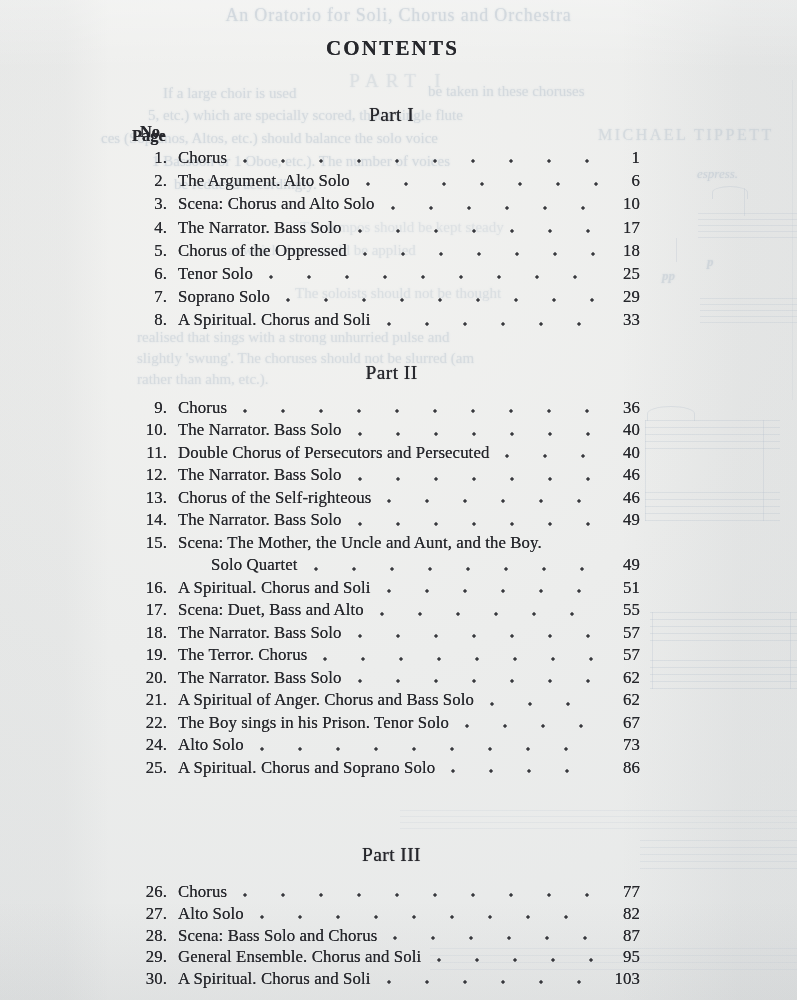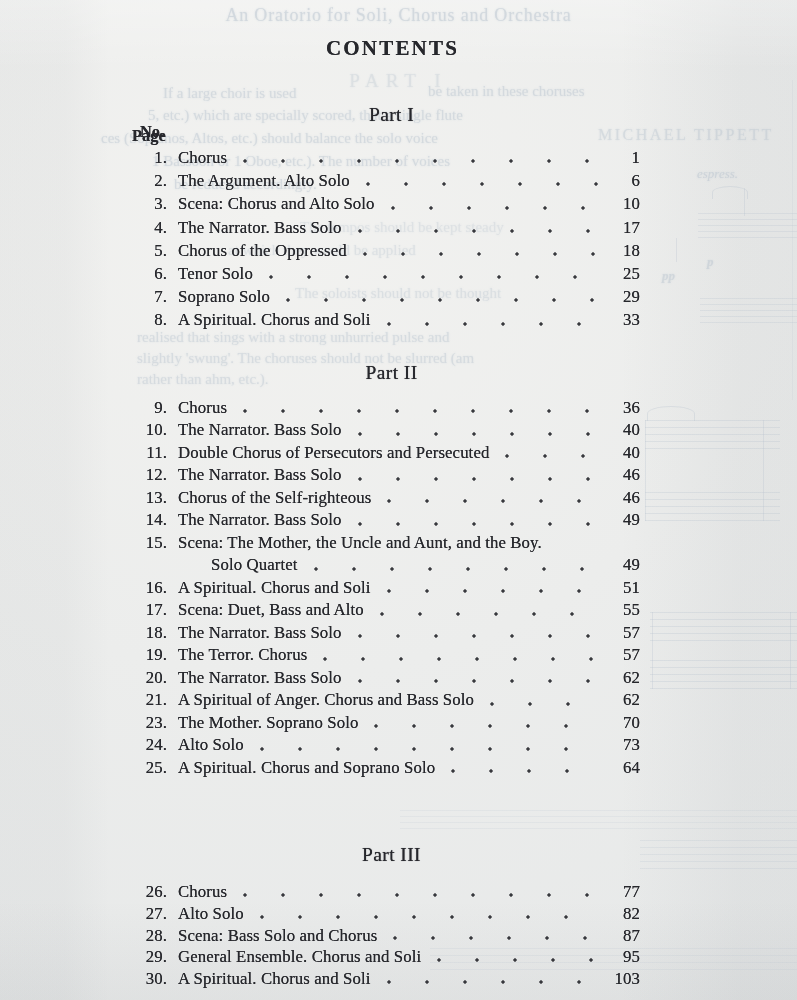--- a/index.html
+++ b/index.html
@@ -239,36 +239,36 @@
           <span class="leader"></span>
           <span class="entry-page">62</span>
         </div>
         <div class="toc-row">
           <span class="entry-no">21.</span>
           <span class="entry-title">A Spiritual of Anger. Chorus and Bass Solo</span>
           <span class="leader"></span>
           <span class="entry-page">62</span>
         </div>
         <div class="toc-row">
-          <span class="entry-no">23.</span>
-          <span class="entry-title">The Mother. Soprano Solo</span>
-          <span class="leader"></span>
-          <span class="entry-page">70</span>
+          <span class="entry-no">22.</span>
+          <span class="entry-title">The Boy sings in his Prison. Tenor Solo</span>
+          <span class="leader"></span>
+          <span class="entry-page">67</span>
         </div>
         <div class="toc-row">
           <span class="entry-no">24.</span>
           <span class="entry-title">Alto Solo</span>
           <span class="leader"></span>
           <span class="entry-page">73</span>
         </div>
         <div class="toc-row">
           <span class="entry-no">25.</span>
           <span class="entry-title">A Spiritual. Chorus and Soprano Solo</span>
           <span class="leader"></span>
-          <span class="entry-page">64</span>
+          <span class="entry-page">86</span>
         </div>
       </div>
       <div class="toc-section s2">
         <div class="part-heading">Part III</div>
         <div class="toc-row">
           <span class="entry-no">26.</span>
           <span class="entry-title">Chorus</span>
           <span class="leader"></span>
           <span class="entry-page">77</span>
         </div>

